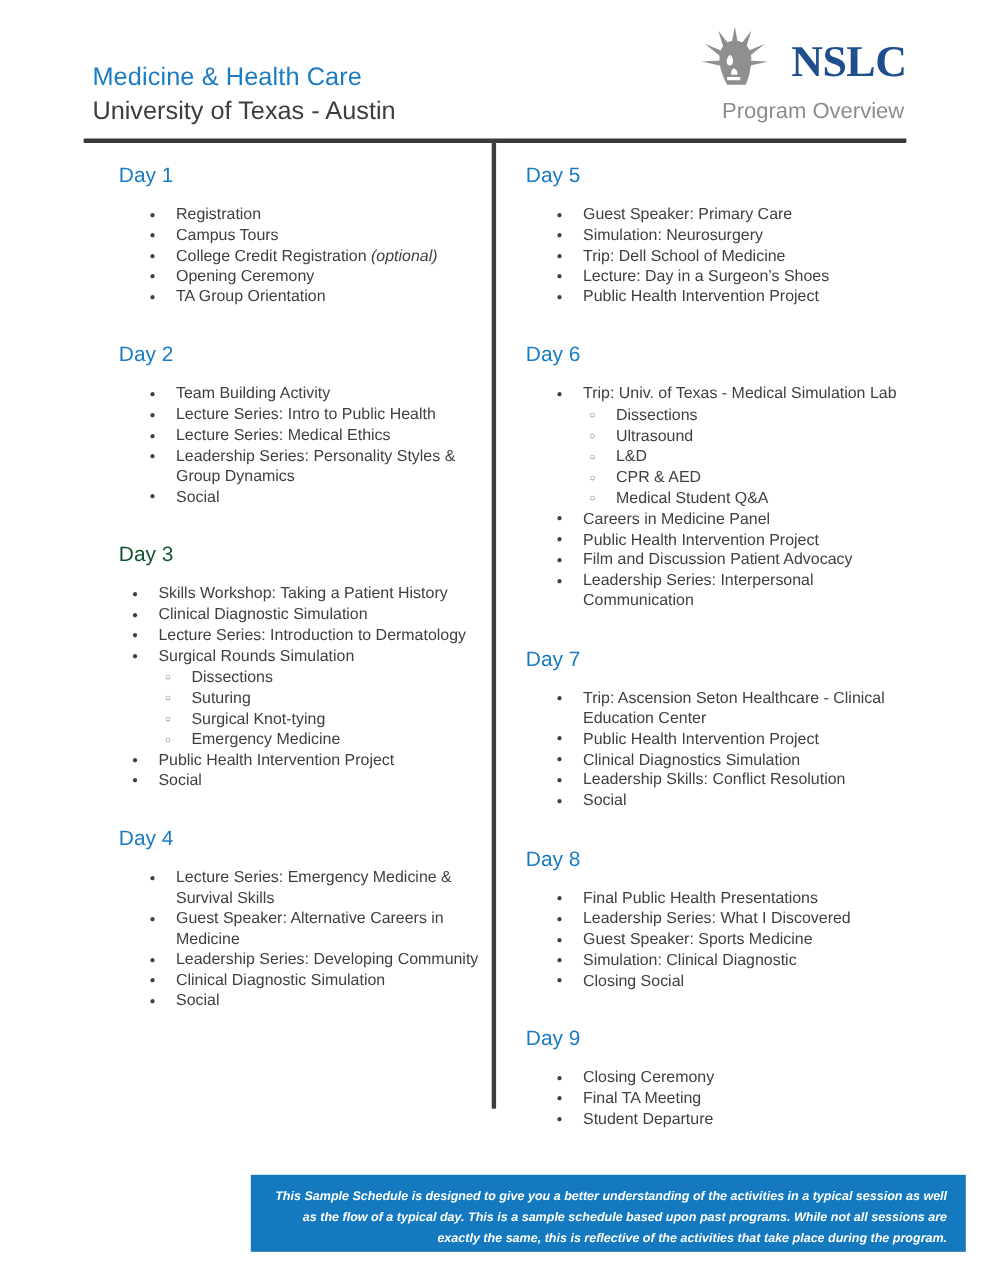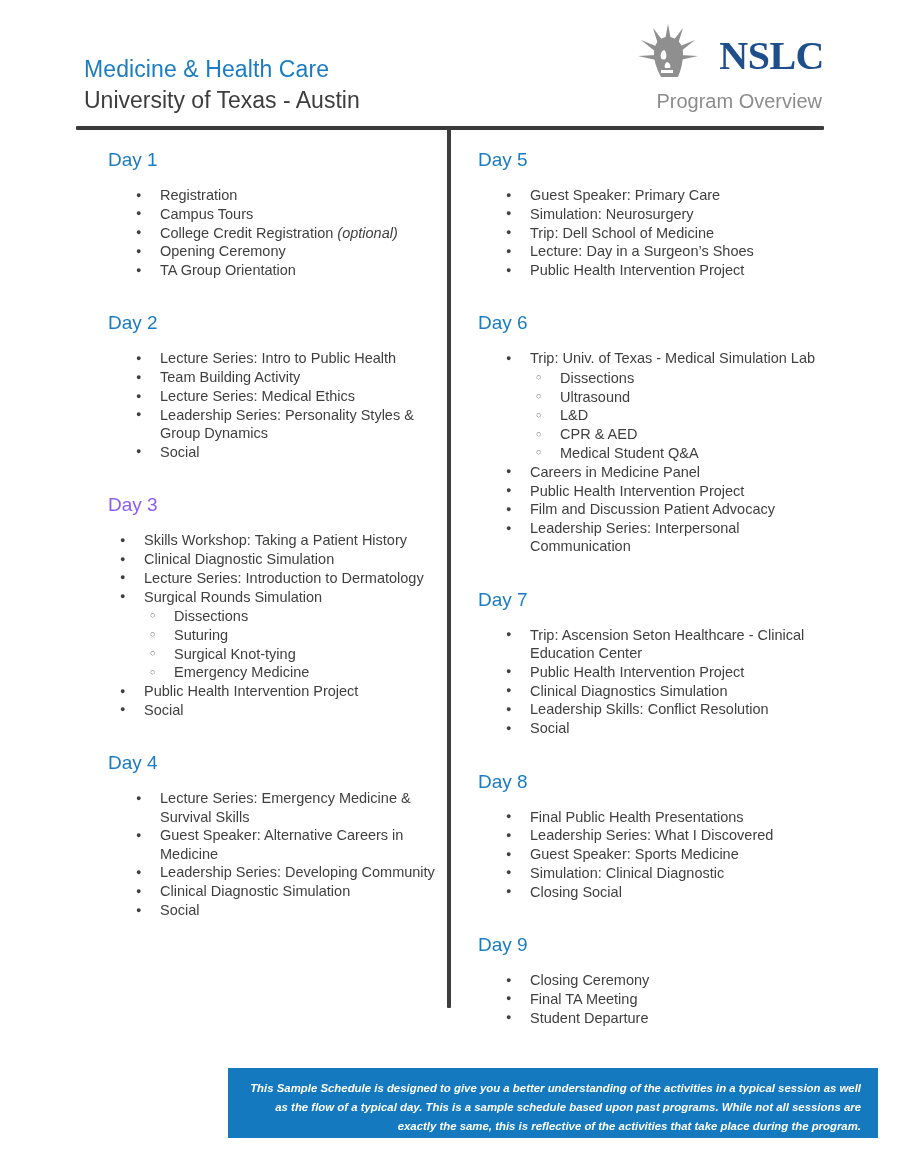--- a/index.html
+++ b/index.html
@@ -224,30 +224,30 @@
         <li class="item">Campus Tours</li>
         <li class="item">College Credit Registration <em>(optional)</em></li>
         <li class="item">Opening Ceremony</li>
         <li class="item">TA Group Orientation</li>
       </ul>
     </div>
     <div class="day-gap"></div>
     <div class="day-block">
       <div class="day-heading" style="color: rgb(26, 124, 194);">Day 2</div>
       <ul class="items">
+        <li class="item">Team Building Activity</li>
         <li class="item">Lecture Series: Intro to Public Health</li>
-        <li class="item">Team Building Activity</li>
         <li class="item">Lecture Series: Medical Ethics</li>
         <li class="item">Leadership Series: Personality Styles &amp; Group Dynamics</li>
         <li class="item">Social</li>
       </ul>
     </div>
     <div class="day-gap"></div>
     <div class="day-block">
-      <div class="day-heading" style="color: #8b5cf6;">Day 3</div>
+      <div class="day-heading" style="color: #14532d;">Day 3</div>
       <ul class="items shallow">
         <li class="item">Skills Workshop: Taking a Patient History</li>
         <li class="item">Clinical Diagnostic Simulation</li>
         <li class="item">Lecture Series: Introduction to Dermatology</li>
         <li class="item">Surgical Rounds Simulation</li>
         <ul class="subitems">
           <li class="subitem">Dissections</li>
           <li class="subitem">Suturing</li>
           <li class="subitem">Surgical Knot-tying</li>
           <li class="subitem">Emergency Medicine</li>

